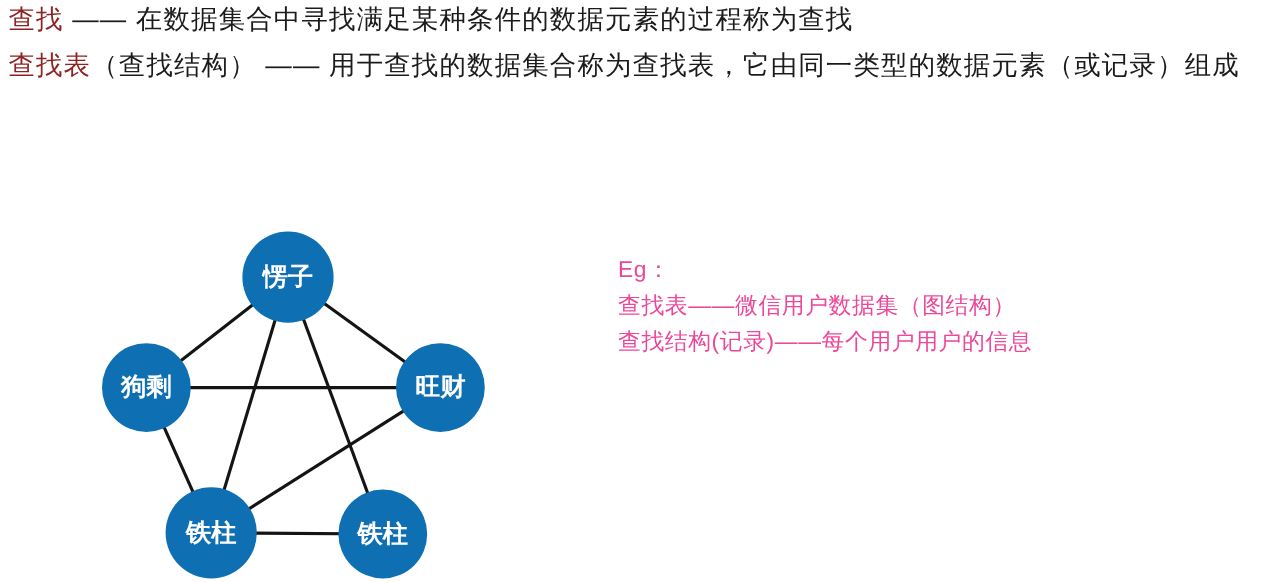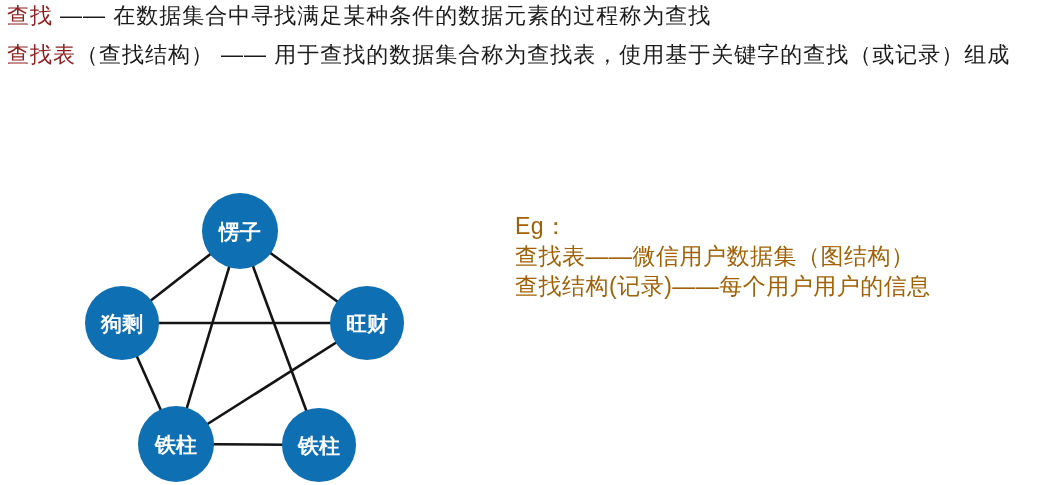--- a/index.html
+++ b/index.html
@@ -54,37 +54,37 @@
   .graph-node-label {
     fill: #ffffff;
     font-size: 21px;
     font-weight: bold;
     font-family: "Liberation Sans", "DejaVu Sans", sans-serif;
   }
   .example {
     position: absolute;
     left: 515px;
     top: 211px;
-    font-size: 23px;
+    font-size: 19px;
     line-height: 30px;
-    color: #a16207;
+    color: #ec4899;
     letter-spacing: 0.5px;
   }
   .example div {
     margin: 0;
   }
 </style>
 </head>
 <body>
 
 <div class="slide">
 
   <div class="definitions">
     <p><span class="term">查找</span><span> —— 在数据集合中寻找满足某种条件的数据元素的过程称为查找</span></p>
-    <p><span class="term">查找表</span><span>（查找结构） —— 用于查找的数据集合称为查找表，使用基于关键字的查找（或记录）组成</span></p>
+    <p><span class="term">查找表</span><span>（查找结构） —— 用于查找的数据集合称为查找表，它由同一类型的数据元素（或记录）组成</span></p>
   </div>
 
   <div class="graph-wrap">
     <svg id="graph-svg" width="405" height="305" viewBox="0 0 405 305">
         <line x1="174" y1="51" x2="56" y2="143" class="graph-edge"></line>
         <line x1="174" y1="51" x2="301" y2="143" class="graph-edge"></line>
         <line x1="174" y1="51" x2="110" y2="264" class="graph-edge"></line>
         <line x1="174" y1="51" x2="253" y2="265" class="graph-edge"></line>
         <line x1="56" y1="143" x2="301" y2="143" class="graph-edge"></line>
         <line x1="56" y1="143" x2="110" y2="264" class="graph-edge"></line>

